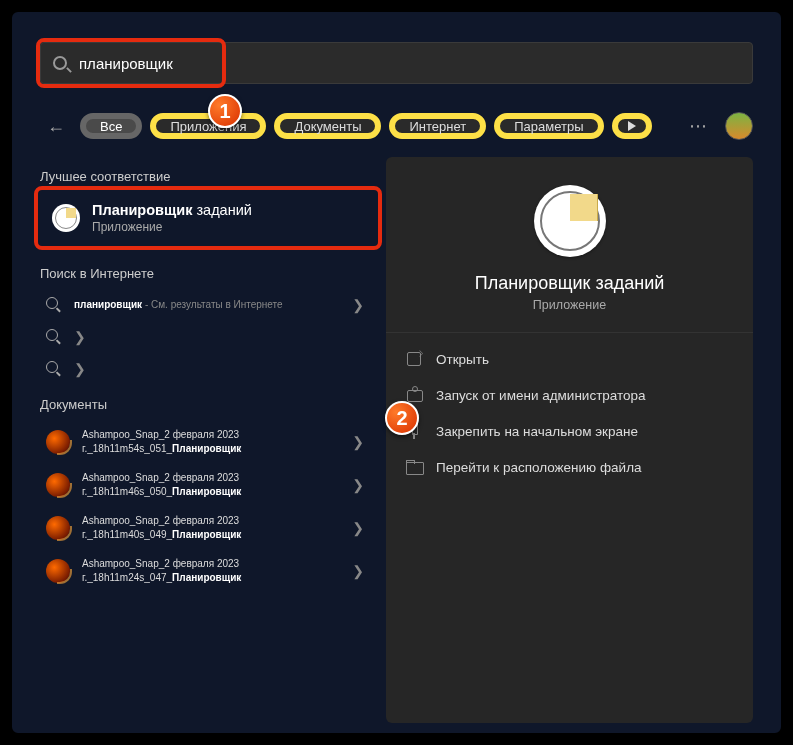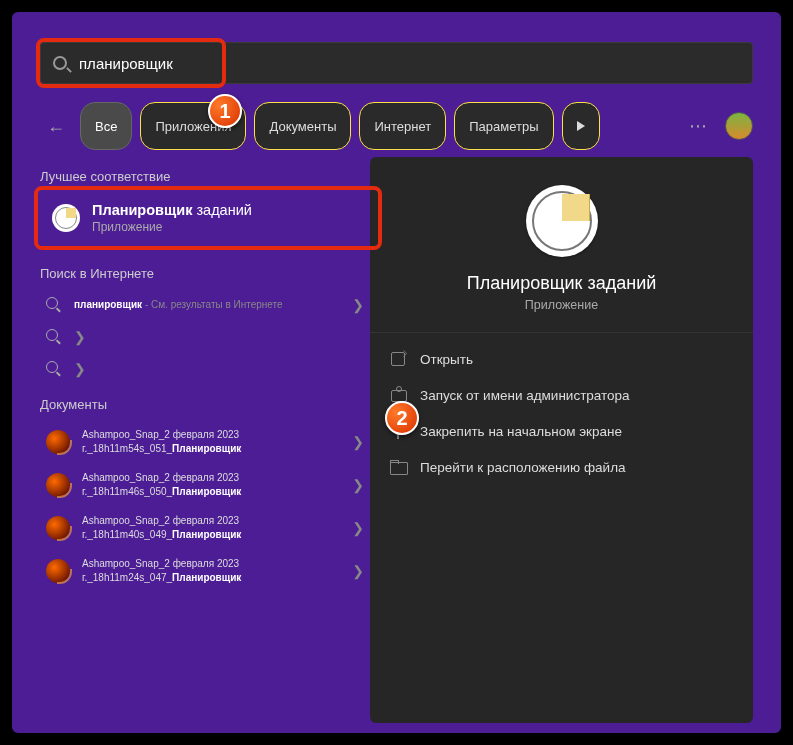--- a/index.html
+++ b/index.html
@@ -8,21 +8,21 @@
     background: #000;
     font-family: "Segoe UI", Arial, sans-serif;
     color: #fff;
     font-size: 14px;
     position: relative;
   }
   .outer {
     position: absolute; inset: 10px;
     border: 2px solid #000;
     border-radius: 8px;
-    background: #4c1d95;
+    background: #0f172a;
     overflow: hidden;
   }
   .search-wrap {
     position: absolute;
     left: 28px; right: 28px; top: 30px;
     height: 42px;
   }
   .search-box {
     position: absolute; inset: 0;
     background: #2b2b2b;
@@ -70,25 +70,25 @@
     height: 36px;
     display: flex; align-items: center; gap: 8px;
   }
   .back-btn {
     width: 32px; height: 32px;
     display: flex; align-items: center; justify-content: center;
     color: #aaa; font-size: 18px;
     border-radius: 4px;
   }
   .pill {
-    height: 48px; padding: 0 14px;
+    height: 26px; padding: 0 14px;
     border-radius: 15px;
     display: flex; align-items: center;
     font-size: 13px; color: #ddd;
-    border: 1px solid #fde047;
+    border: 6px solid #fde047;
     background: #2a2a2a;
     white-space: nowrap;
   }
   .pill.active { background: #4a4a4a; border-color: #666; color: #fff; }
   .play-pill { width: 38px; justify-content: center; }
   .play-pill .tri {
     width: 0; height: 0;
     border-left: 8px solid #ddd;
     border-top: 5px solid transparent;
     border-bottom: 5px solid transparent;
@@ -97,21 +97,21 @@
   .dots { color: #aaa; font-size: 18px; letter-spacing: 2px; padding: 0 8px; }
   .avatar {
     width: 28px; height: 28px; border-radius: 50%;
     background: linear-gradient(#7cb342, #d88a2c);
     border: 1px solid #555;
   }
 
   .content {
     position: absolute;
     left: 28px; right: 28px; top: 145px; bottom: 10px;
-    display: flex; 
+    display: flex; gap: 16px;
   }
   .left-col { width: 330px; display: flex; flex-direction: column; }
   .right-col { flex: 1; background: #262626; border-radius: 6px; overflow: hidden; }
 
   .section-label {
     font-size: 13px; color: #ccc; font-weight: 500;
     margin: 12px 0 8px 0;
   }
 
   .best-match {

